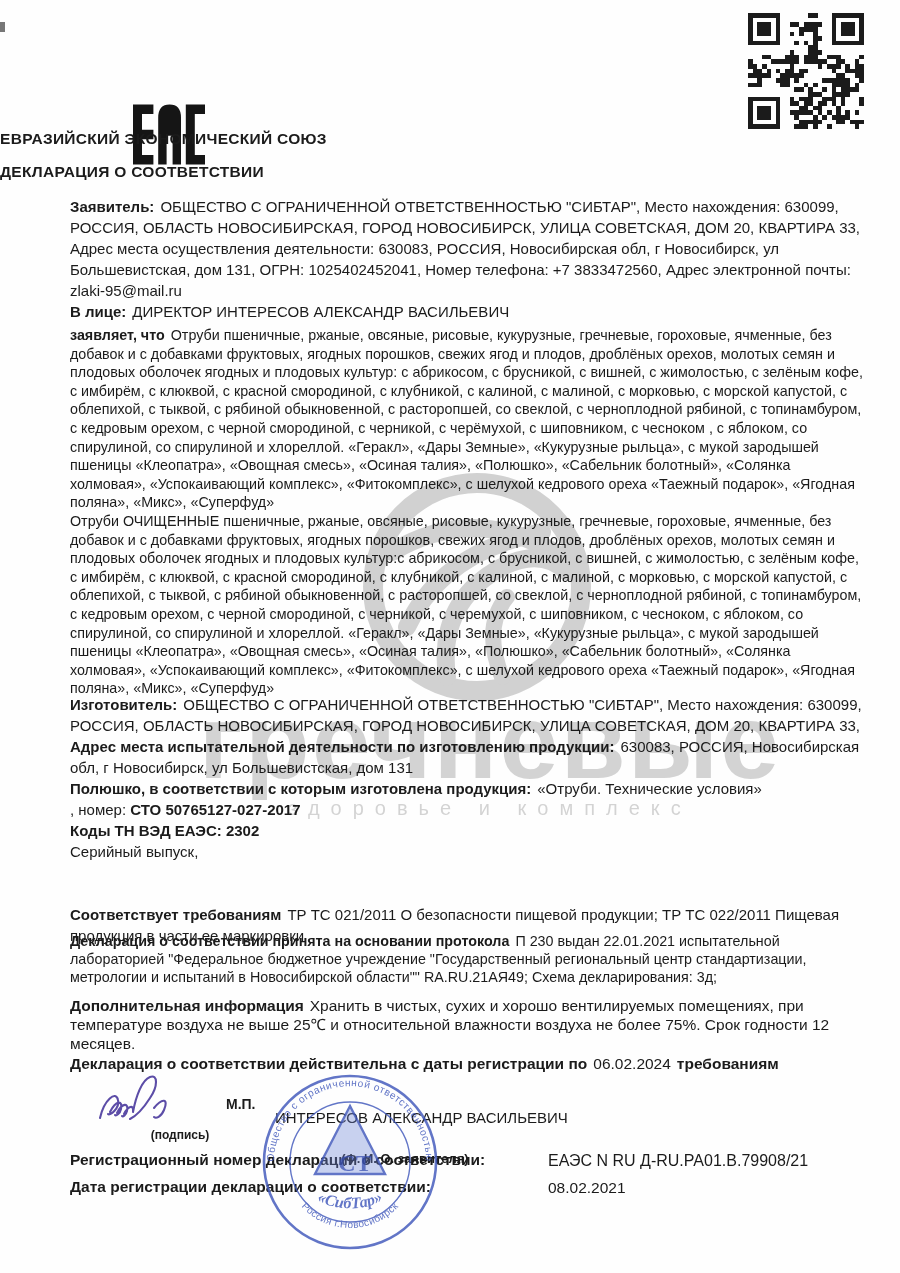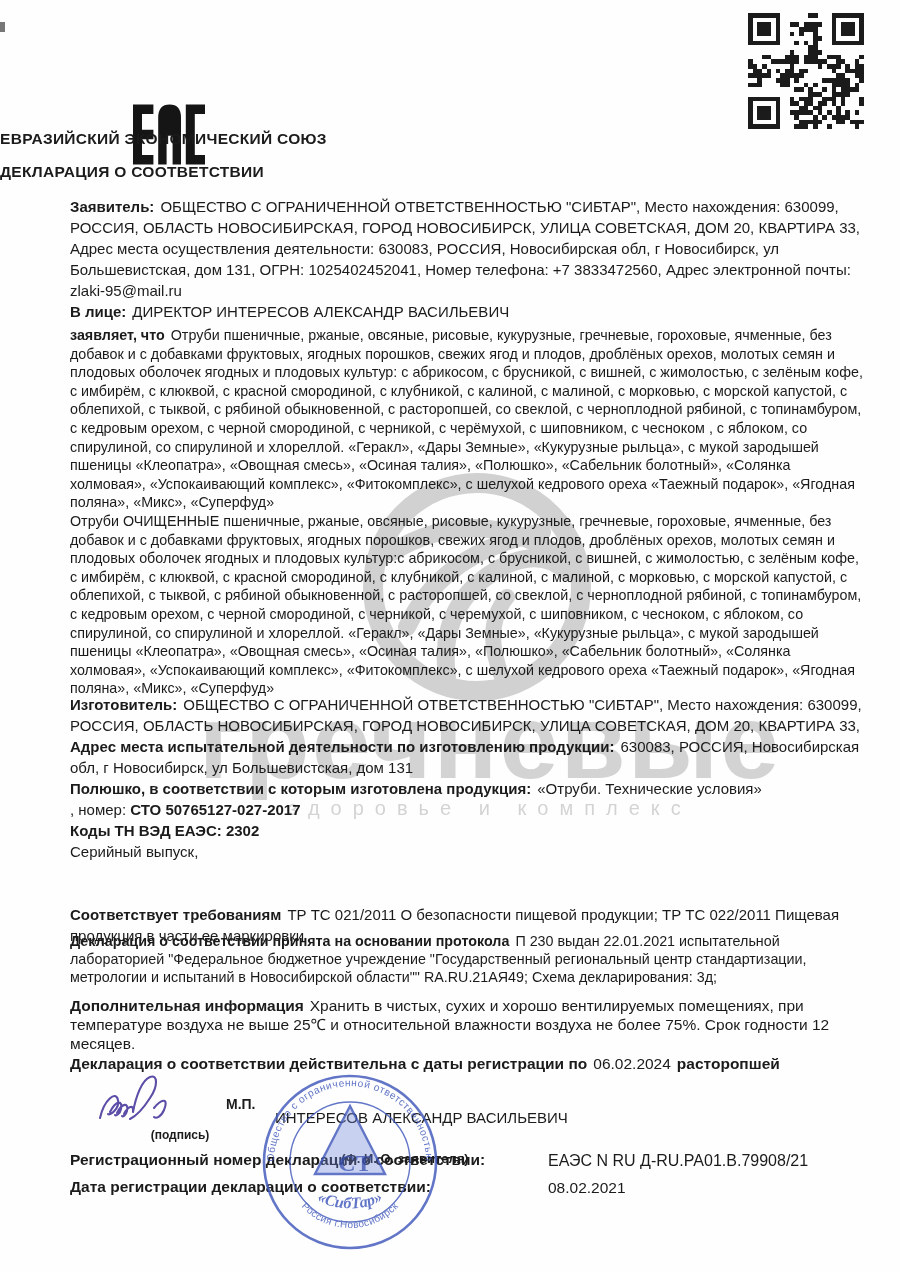--- a/index.html
+++ b/index.html
@@ -104,21 +104,21 @@
 
   <div class="abs blk basis">
     <p><b class="gapb">Декларация о соответствии принята на основании протокола</b><span>П 230 выдан 22.01.2021 испытательной лабораторией "Федеральное бюджетное учреждение "Государственный региональный центр стандартизации, метрологии и испытаний в Новосибирской области"" RA.RU.21АЯ49; Схема декларирования: 3д;</span></p>
   </div>
 
   <div class="abs blk additional">
     <p><b class="gapb">Дополнительная информация</b><span>Хранить в чистых, сухих и хорошо вентилируемых помещениях, при температуре воздуха не выше 25℃ и относительной влажности воздуха не более 75%. Срок годности 12 месяцев.</span></p>
   </div>
 
   <div class="abs blk validity">
-    <p><b class="gapb">Декларация о соответствии действительна с даты регистрации по</b><span class="gapb">06.02.2024</span><b>расторопшей</b></p>
+    <p><b class="gapb">Декларация о соответствии действительна с даты регистрации по</b><span class="gapb">06.02.2024</span><b>требованиям</b></p>
   </div>
 
   <svg class="abs sig-svg" width="130" height="62" viewBox="0 0 130 62" fill="none" stroke="#4b3a9e" stroke-width="2.1" stroke-linecap="round" opacity=".9">
     <path d="M8,46 C12,28 24,18 26,28 C28,36 18,44 16,42
              M18,40 C24,28 31,28 29,37 C28,42 24,44 23,43
              M25,41 C30,31 37,30 35,39 C34,43 31,45 30,44
              M32,42 C36,34 42,32 41,40
              M41,40 C44,24 50,8 58,5 C66,2 66,14 58,26 C51,37 44,44 38,47
              M62,36 C70,26 77,26 72,38 C69,45 64,47 62,45"></path>
   </svg>

